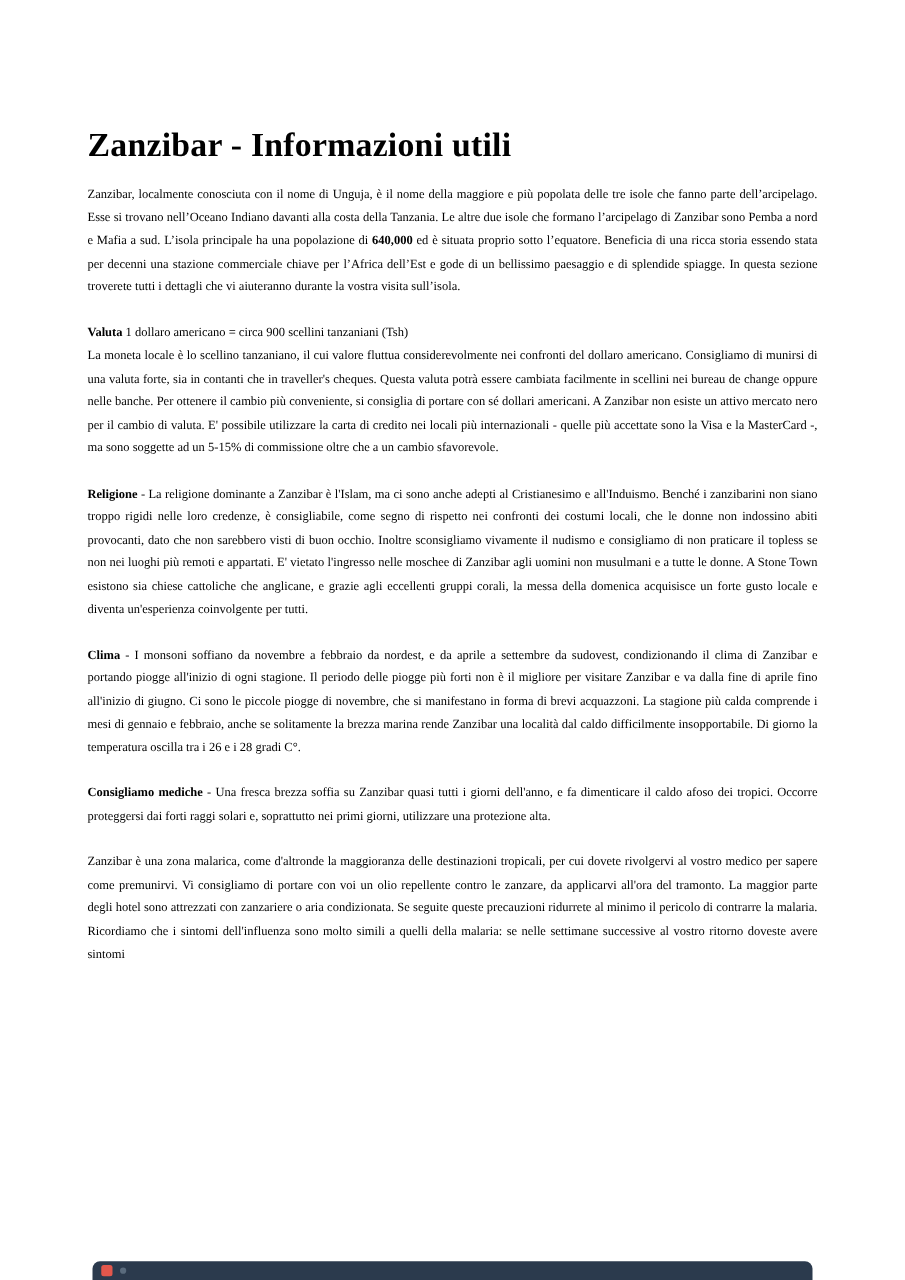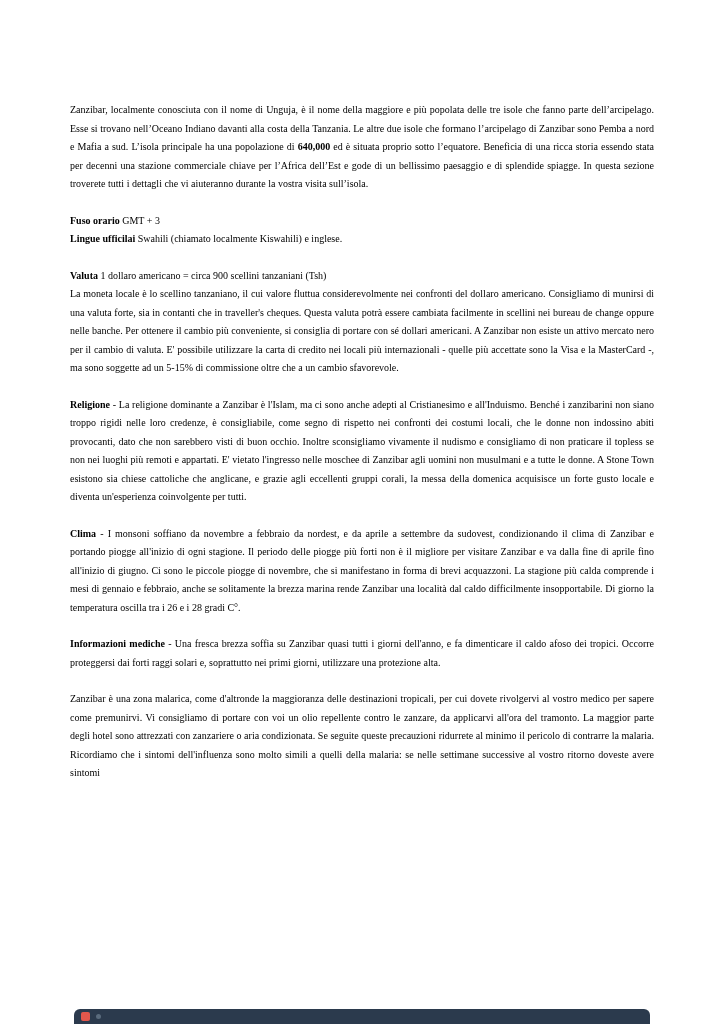--- a/index.html
+++ b/index.html
@@ -59,26 +59,26 @@
     margin-right: 5px;
   }
 </style>
 </head>
 <body>
 
 <div class="page">
 
   <div class="content">
 
+  <h1 class="doc-title"><b>Zanzibar - Informazioni utili</b></h1>
       <p class="doc-p"><span>Zanzibar, localmente conosciuta con il nome di Unguja, è il nome della maggiore e più popolata delle tre isole che fanno parte dell’arcipelago. Esse si trovano nell’Oceano Indiano davanti alla costa della Tanzania. Le altre due isole che formano l’arcipelago di Zanzibar sono Pemba a nord e Mafia a sud. L’isola principale ha una popolazione di </span><b>640,000</b><span> ed è situata proprio sotto l’equatore. Beneficia di una ricca storia essendo stata per decenni una stazione commerciale chiave per l’Africa dell’Est e gode di un bellissimo paesaggio e di splendide spiagge. In questa sezione troverete tutti i dettagli che vi aiuteranno durante la vostra visita sull’isola.</span></p>
-      <p class="doc-p"><b>Fuso orario</b><span> GMT + 3</span><br><b>Lingue ufficilai</b><span> Swahili (chiamato localmente Kiswahili) e inglese.</span></p>
       <p class="doc-p"><b>Valuta</b><span> 1 dollaro americano = circa 900 scellini tanzaniani (Tsh)</span><br><span>La moneta locale è lo scellino tanzaniano, il cui valore fluttua considerevolmente nei confronti del dollaro americano. Consigliamo di munirsi di una valuta forte, sia in contanti che in traveller's cheques. Questa valuta potrà essere cambiata facilmente in scellini nei bureau de change oppure nelle banche. Per ottenere il cambio più conveniente, si consiglia di portare con sé dollari americani. A Zanzibar non esiste un attivo mercato nero per il cambio di valuta. E' possibile utilizzare la carta di credito nei locali più internazionali - quelle più accettate sono la Visa e la MasterCard -, ma sono soggette ad un 5-15% di commissione oltre che a un cambio sfavorevole.</span></p>
       <p class="doc-p"><b>Religione</b><span> - La religione dominante a Zanzibar è l'Islam, ma ci sono anche adepti al Cristianesimo e all'Induismo. Benché i zanzibarini non siano troppo rigidi nelle loro credenze, è consigliabile, come segno di rispetto nei confronti dei costumi locali, che le donne non indossino abiti provocanti, dato che non sarebbero visti di buon occhio. Inoltre sconsigliamo vivamente il nudismo e consigliamo di non praticare il topless se non nei luoghi più remoti e appartati. E' vietato l'ingresso nelle moschee di Zanzibar agli uomini non musulmani e a tutte le donne. A Stone Town esistono sia chiese cattoliche che anglicane, e grazie agli eccellenti gruppi corali, la messa della domenica acquisisce un forte gusto locale e diventa un'esperienza coinvolgente per tutti.</span></p>
       <p class="doc-p"><b>Clima</b><span> - I monsoni soffiano da novembre a febbraio da nordest, e da aprile a settembre da sudovest, condizionando il clima di Zanzibar e portando piogge all'inizio di ogni stagione. Il periodo delle piogge più forti non è il migliore per visitare Zanzibar e va dalla fine di aprile fino all'inizio di giugno. Ci sono le piccole piogge di novembre, che si manifestano in forma di brevi acquazzoni. La stagione più calda comprende i mesi di gennaio e febbraio, anche se solitamente la brezza marina rende Zanzibar una località dal caldo difficilmente insopportabile. Di giorno la temperatura oscilla tra i 26 e i 28 gradi C°.</span></p>
-      <p class="doc-p"><b>Informazioni mediche</b><span> - Una fresca brezza soffia su Zanzibar quasi tutti i giorni dell'anno, e fa dimenticare il caldo afoso dei tropici. Occorre proteggersi dai forti raggi solari e, soprattutto nei primi giorni, utilizzare una protezione alta.</span></p>
+      <p class="doc-p"><b>Consigliamo mediche</b><span> - Una fresca brezza soffia su Zanzibar quasi tutti i giorni dell'anno, e fa dimenticare il caldo afoso dei tropici. Occorre proteggersi dai forti raggi solari e, soprattutto nei primi giorni, utilizzare una protezione alta.</span></p>
       <p class="doc-p"><span>Zanzibar è una zona malarica, come d'altronde la maggioranza delle destinazioni tropicali, per cui dovete rivolgervi al vostro medico per sapere come premunirvi. Vi consigliamo di portare con voi un olio repellente contro le zanzare, da applicarvi all'ora del tramonto. La maggior parte degli hotel sono attrezzati con zanzariere o aria condizionata. Se seguite queste precauzioni ridurrete al minimo il pericolo di contrarre la malaria. Ricordiamo che i sintomi dell'influenza sono molto simili a quelli della malaria: se nelle settimane successive al vostro ritorno doveste avere sintomi</span></p>
     </div>
 
   <div class="viewer-toolbar">
     <span class="viewer-logo"></span>
     <span class="viewer-dot"></span>
   </div>
 
 </div>
 

